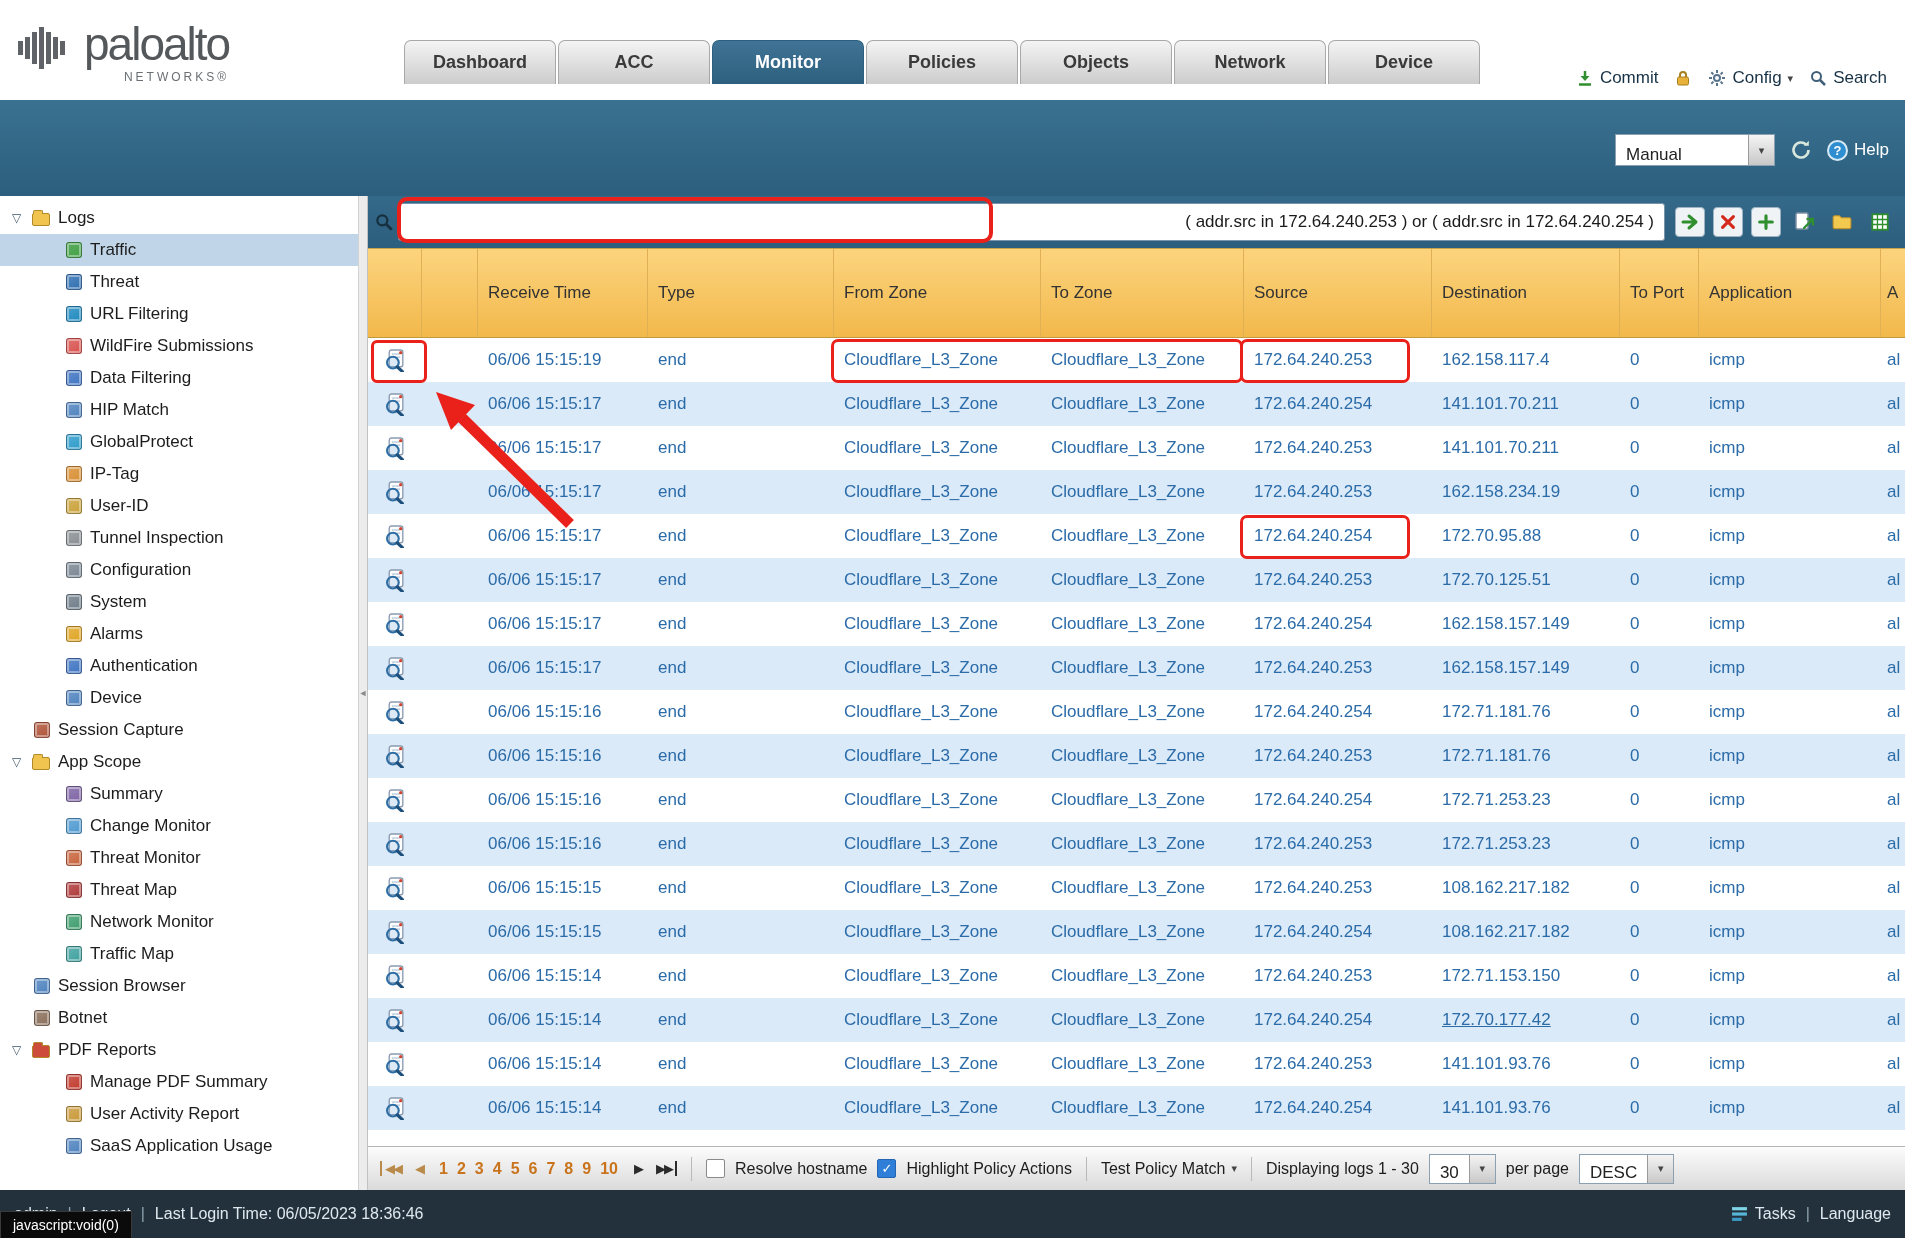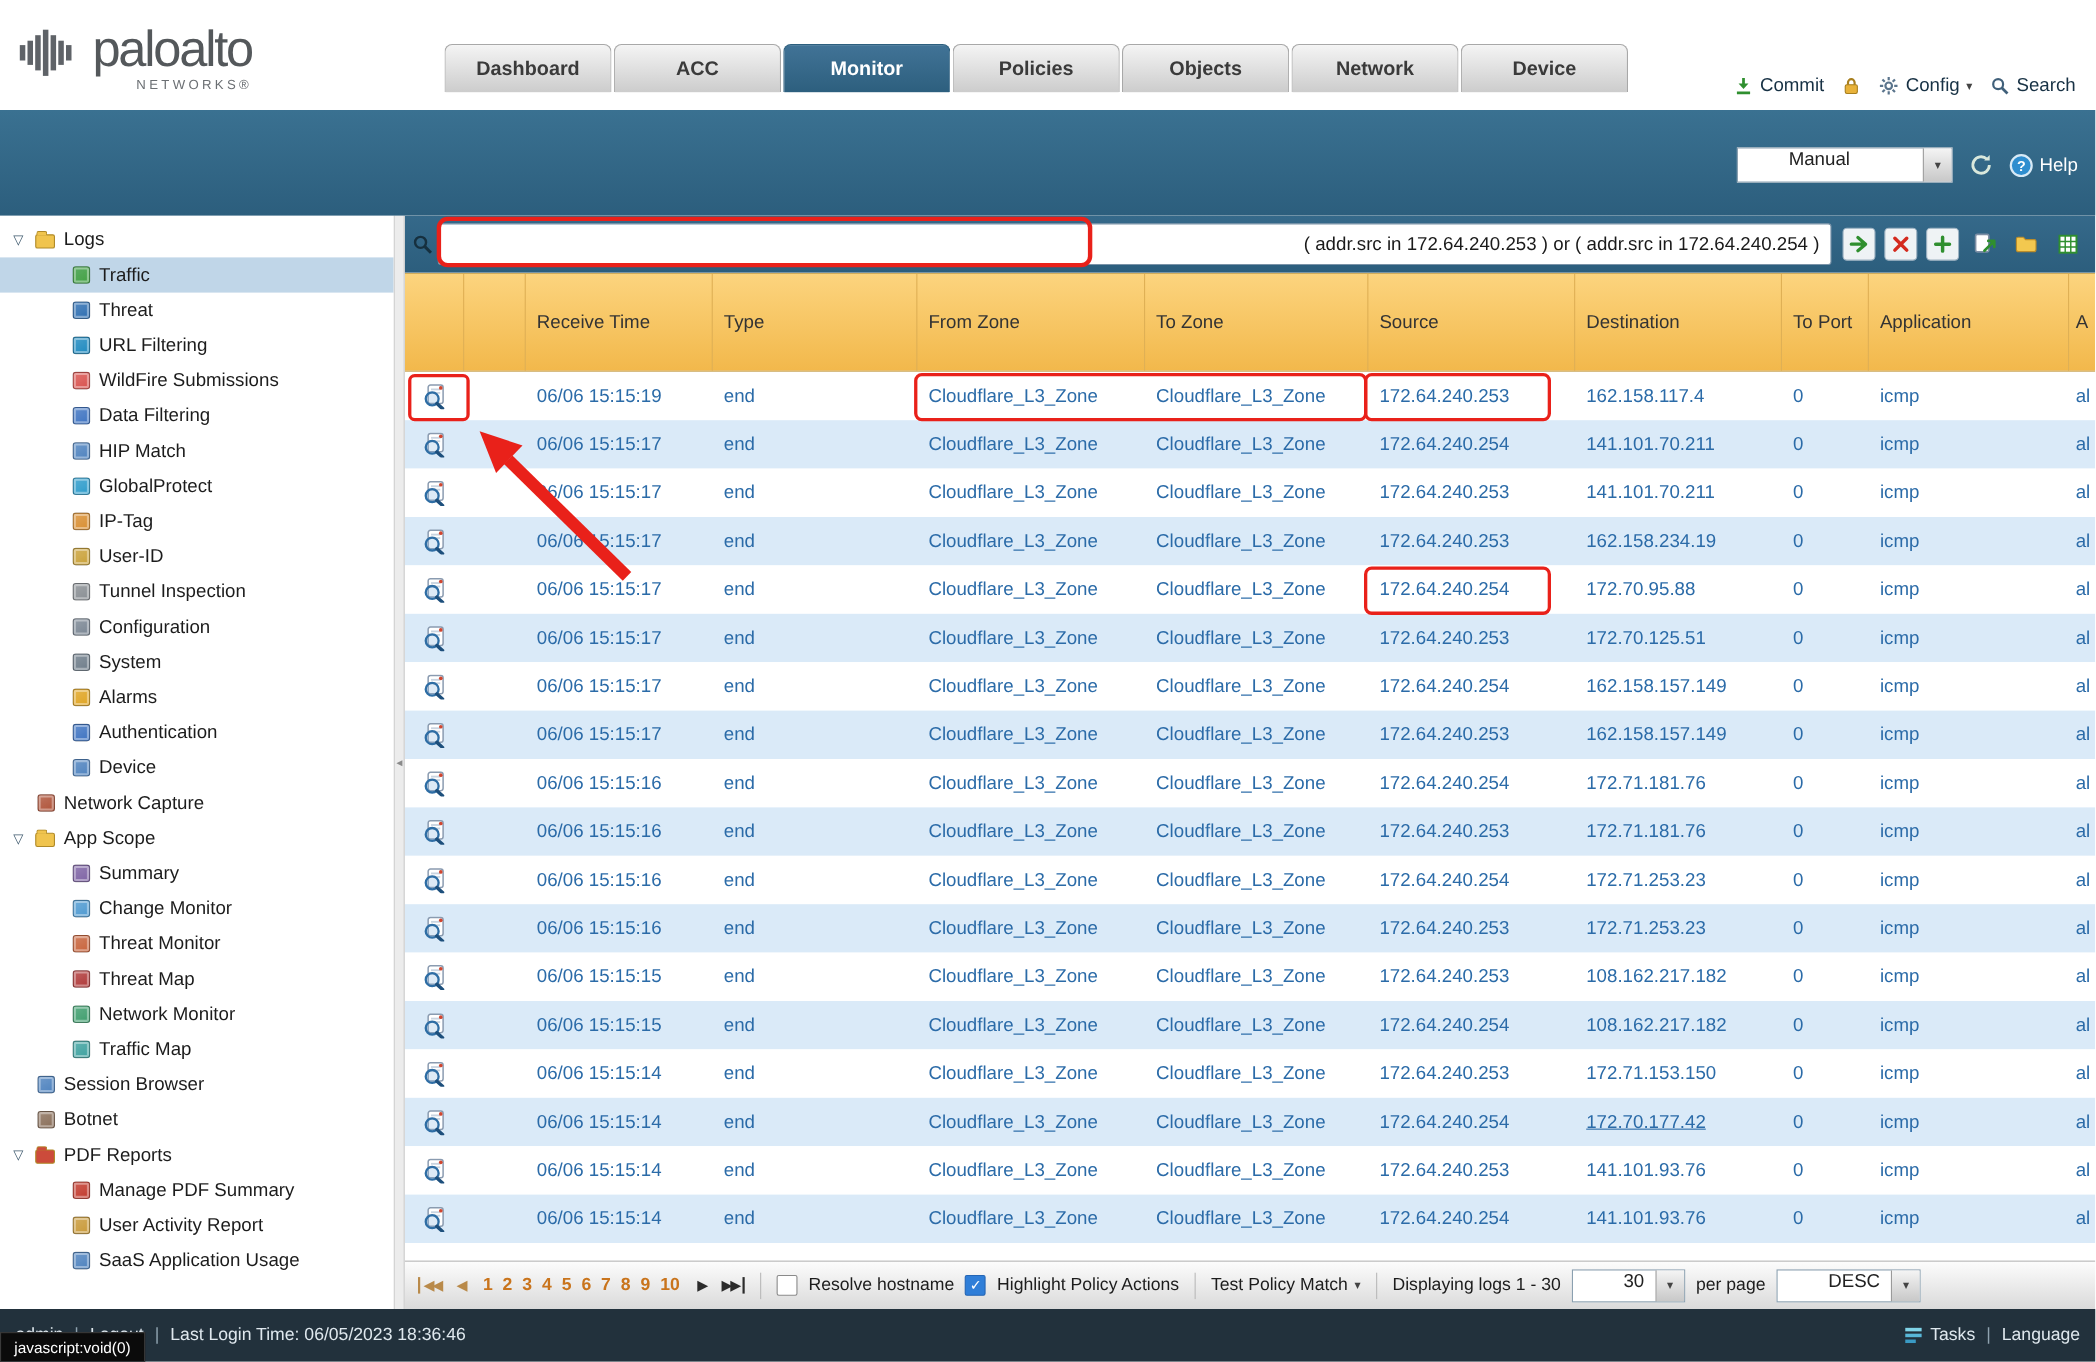--- a/index.html
+++ b/index.html
@@ -20,21 +20,21 @@
          border-radius:7px 7px 0 0; cursor:pointer; }
   .tab.active { background:linear-gradient(#417396,#2d5f7e); color:#fff; border-color:#2d5f7e; }
   .utils { position:absolute; right:18px; bottom:12px; display:flex; align-items:center; gap:16px;
            font-size:17px; color:#173144; }
   .util { display:flex; align-items:center; gap:6px; cursor:pointer; }
   .caret { font-size:11px; color:#444; }
 
   
   .band { height:96px; background:linear-gradient(#3a7191,#2c5e7d); position:relative; }
   .band-controls { position:absolute; right:16px; top:34px; display:flex; align-items:center; gap:14px; }
-  .select { display:flex; height:32px; background:#fff; border:1px solid #8ba0b0; align-items:flex-start;padding-left:36px; }
+  .select { display:flex; height:32px; background:#fff; border:1px solid #8ba0b0; align-items:flex-end; }
   .select .val { padding:0 10px; font-size:17px; color:#222; min-width:34px; }
   .select .btn { width:26px; height:100%; background:linear-gradient(#f4f4f4,#c8c8c8);
                  border-left:1px solid #9a9a9a; display:flex; align-items:center; justify-content:center;
                  font-size:11px; color:#444; cursor:pointer; }
   .manual .val { width:132px; }
   .help { display:flex; align-items:center; gap:6px; color:#fff; font-size:17px; cursor:pointer; }
   .qmark { width:21px; height:21px; border-radius:50%; background:#2f8ecf; border:2px solid #d8eaf6;
            color:#fff; font-weight:bold; font-size:13px; display:flex; align-items:center; justify-content:center; }
 
   
@@ -266,21 +266,21 @@
         <div class="tree-row child">
           <span class="tree-ico" style="background: linear-gradient(150deg, rgba(63, 116, 194, 0.816), rgb(63, 116, 194));"></span>
           <span class="tree-label">Authentication</span>
         </div>
         <div class="tree-row child">
           <span class="tree-ico" style="background: linear-gradient(150deg, rgba(79, 131, 191, 0.816), rgb(79, 131, 191));"></span>
           <span class="tree-label">Device</span>
         </div>
         <div class="tree-row top">
           <span class="tree-ico" style="background: linear-gradient(150deg, rgba(176, 84, 58, 0.816), rgb(176, 84, 58));"></span>
-          <span class="tree-label">Network Capture</span>
+          <span class="tree-label">Session Capture</span>
         </div>
         <div class="tree-row group">
           <span class="tri">▽</span>
           <span class="folder-ico" style="background: rgb(240, 196, 78);"></span>
           <span class="tree-label">App Scope</span>
         </div>
         <div class="tree-row child">
           <span class="tree-ico" style="background: linear-gradient(150deg, rgba(127, 100, 165, 0.816), rgb(127, 100, 165));"></span>
           <span class="tree-label">Summary</span>
         </div>

